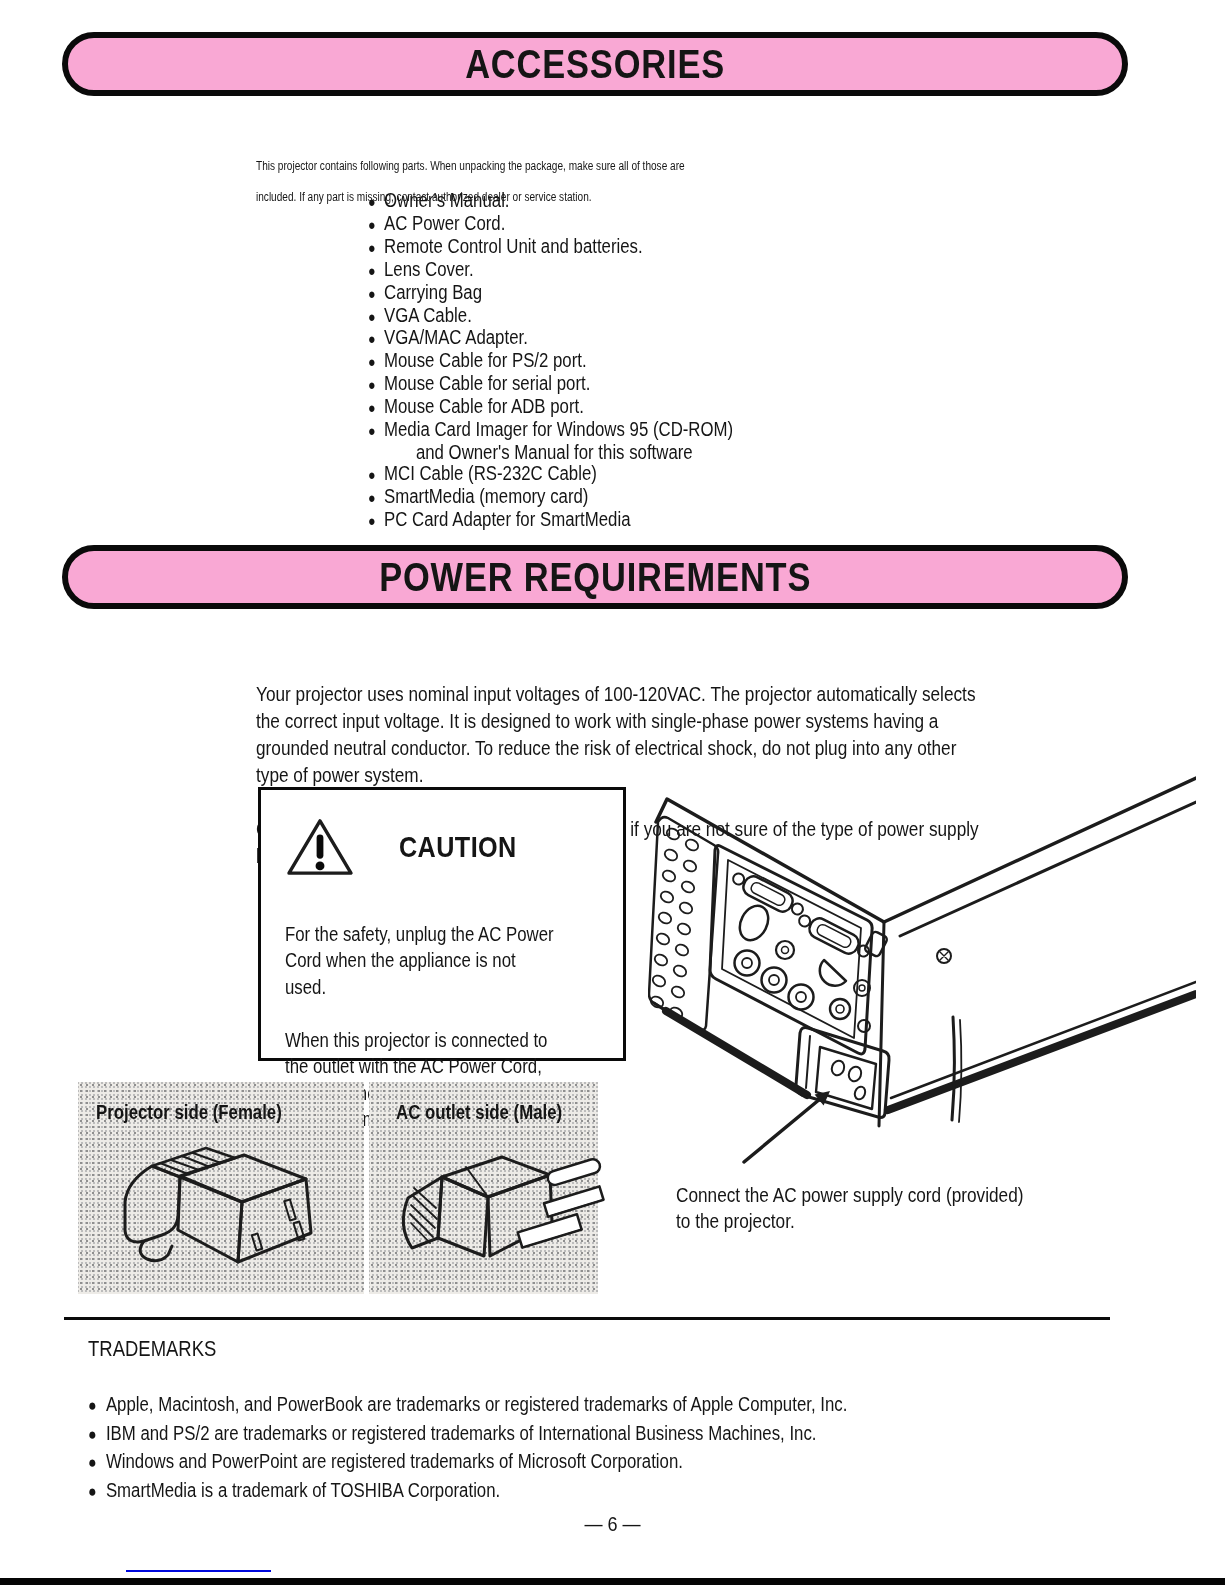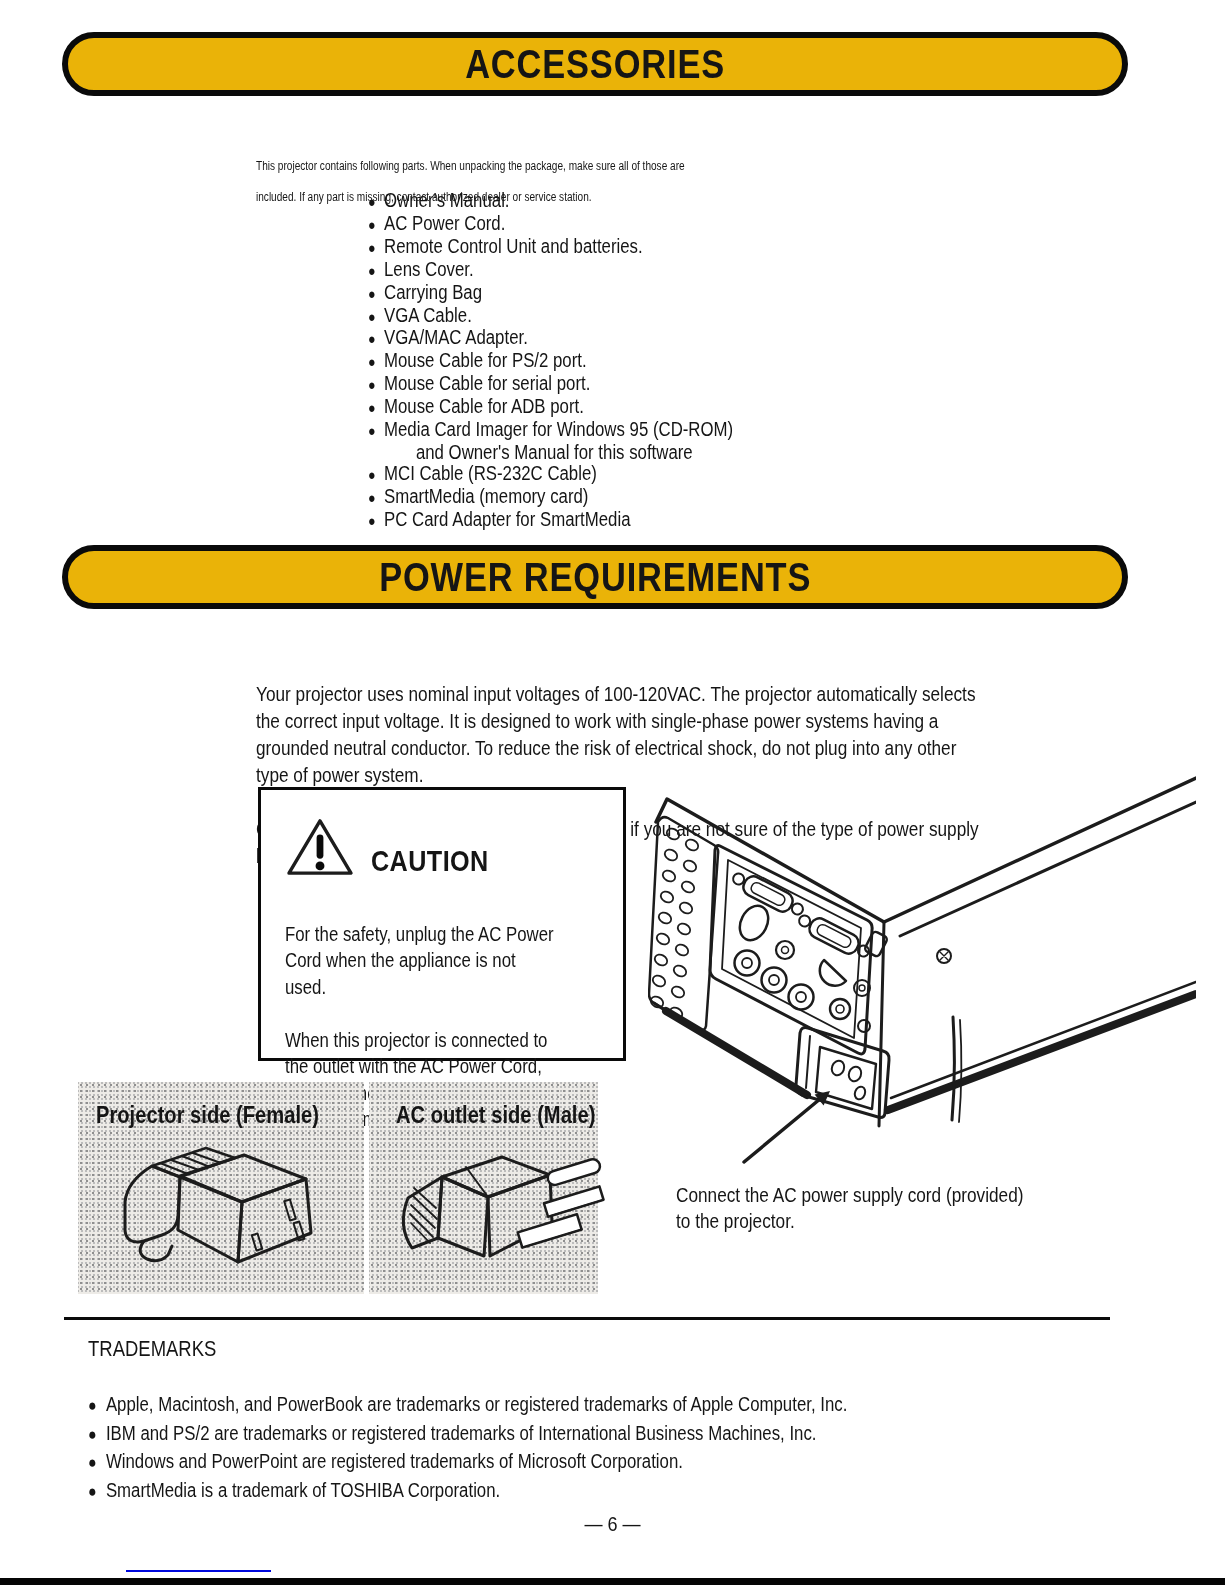--- a/index.html
+++ b/index.html
@@ -6,58 +6,58 @@
   .page{
     position:relative;width:1225px;height:1585px;background:#ffffff;overflow:hidden;
     font-family:"Liberation Sans","DejaVu Sans",sans-serif;color:#151515;
   }
   
   .cx{transform:scaleX(0.84);transform-origin:left top;display:block;}
   .cxc{transform:scaleX(0.86);transform-origin:center center;display:block;}
 
   .banner{
     position:absolute;left:62px;width:1066px;height:64px;box-sizing:border-box;
-    border:6px solid #0a0a0a;border-radius:36px;background:#eab308;
+    border:6px solid #0a0a0a;border-radius:36px;background:#f9a8d4;
     display:flex;align-items:center;justify-content:center;
   }
   .banner .title{font-size:40px;font-weight:bold;letter-spacing:1px;white-space:nowrap;}
 
   .intro{position:absolute;left:256px;top:120px;width:940px;font-size:12px;line-height:31px;white-space:pre-line;}
 
   .acc-list{position:absolute;left:368px;top:190px;width:760px;font-size:20px;}
   .acc-row{display:flex;align-items:baseline;line-height:20.9px;}
   .acc-row .bullet{font-size:15px;margin-right:10px;flex:0 0 auto;}
   .acc-list .cont-line{line-height:20.9px;padding-left:57px;}
 
   .power-text{position:absolute;left:256px;top:626px;width:1010px;font-size:20.5px;line-height:27px;white-space:pre-line;}
   .power-text p{margin:0;}
 
   .caution-box{
     position:absolute;left:258px;top:787px;width:368px;height:274px;box-sizing:border-box;
     border:3px solid #0a0a0a;background:#fff;padding:26px 0 0 24px;
   }
-  .caution-head{display:flex;align-items:flex-end;gap:16px;margin-bottom:16px;}
+  .caution-head{display:flex;align-items:center;gap:44px;margin-bottom:16px;}
   .caution-title{font-size:30px;font-weight:bold;letter-spacing:0.5px;}
   .caution-body{width:382px;font-size:20px;line-height:26.5px;white-space:pre-line;}
   .caution-body p{margin:0;}
 
   .figure-projector{position:absolute;left:648px;top:770px;width:548px;height:395px;}
   .connect-caption{position:absolute;left:676px;top:1156px;width:560px;font-size:20.5px;line-height:26px;white-space:pre-line;}
 
   .patch{
     position:absolute;top:1082px;height:212px;
     background-color:#edebe7;
     background-image:radial-gradient(#8f8f8f 1px, transparent 1.3px),
                      radial-gradient(#bcbcbc 1px, transparent 1.2px);
     background-size:6px 6px,4px 4px;background-position:0 0,2px 3px;
   }
   .patch-left{left:78px;width:286px;}
   .patch-right{left:369px;width:229px;}
 
-  .fig-label{position:absolute;top:1101px;font-size:24px;font-weight:bold;white-space:nowrap;}
+  .fig-label{position:absolute;top:1101px;font-size:20px;font-weight:bold;white-space:nowrap;}
   .label-female{left:96px;}
   .label-male{left:396px;}
   .fig-plug{position:absolute;}
   .fig-female{left:92px;top:1136px;width:285px;height:155px;}
   .fig-male{left:380px;top:1142px;width:235px;height:150px;}
 
   .hr-line{position:absolute;left:64px;top:1317px;width:1046px;height:3px;background:#0a0a0a;}
   .tm-heading{position:absolute;left:88px;top:1336px;font-size:22px;}
   .tm-list{position:absolute;left:88px;top:1391px;width:1000px;font-size:20px;}
   .tm-row{display:flex;align-items:baseline;line-height:27.6px;}

